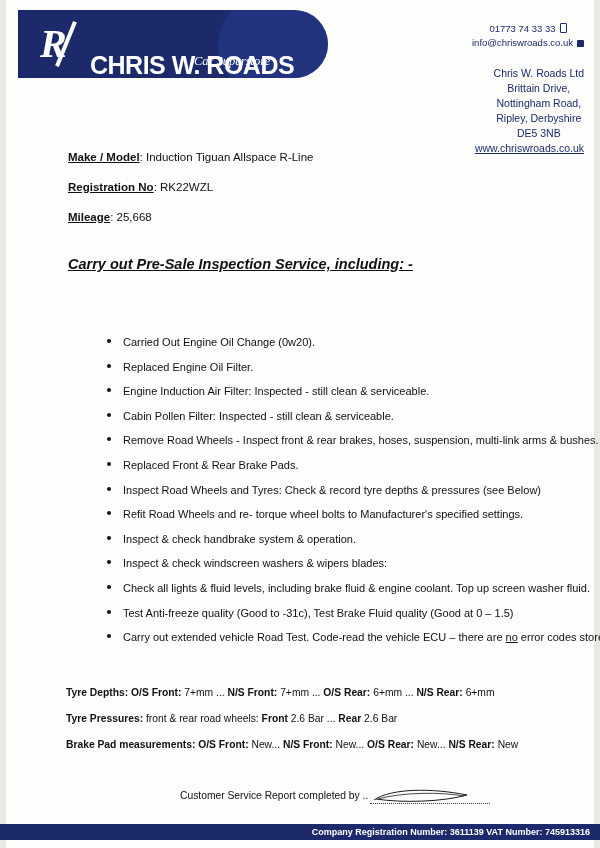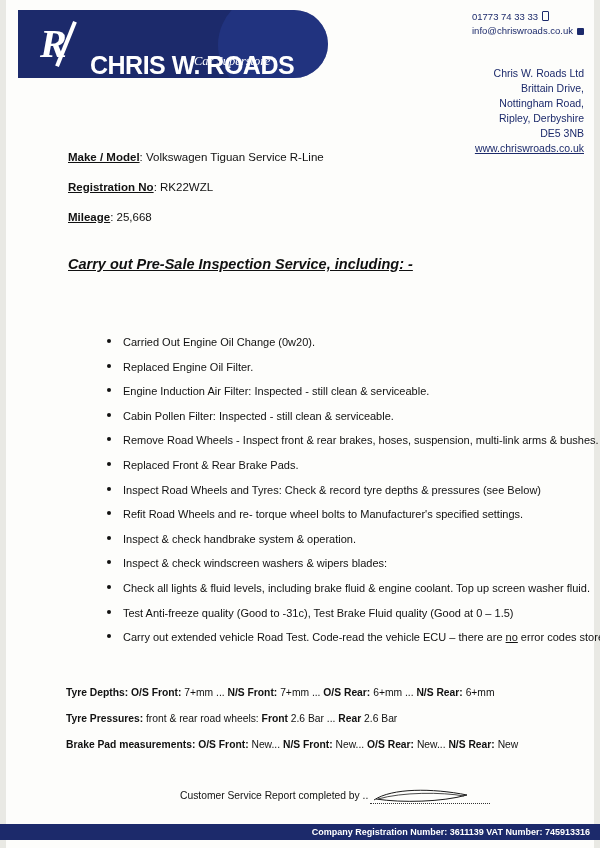--- a/index.html
+++ b/index.html
@@ -82,22 +82,22 @@
     color: #ffffff;
     font-family: "Liberation Serif", serif;
     font-style: italic;
     font-size: 12.5px;
     white-space: nowrap;
   }
   
   .contact-block {
     position: absolute;
     right: 16px;
-    top: 10px;
-    text-align: left;
+    top: 22px;
+    text-align: center;
     font-size: 9.5px;
     color: #1c2a6b;
     line-height: 14px;
   }
   .contact-block .phone { color: #1c2a6b; }
   .contact-block .email { color: #1c2a6b; }
   .tiny-ico {
     display: inline-block;
     width: 7px;
     height: 10px;
@@ -108,21 +108,21 @@
   }
   .tiny-ico.env {
     height: 7px;
     background: #1c2a6b;
     border: none;
   }
   .address-block {
     position: absolute;
     right: 16px;
     top: 66px;
-    text-align: right;
+    text-align: center;
     font-size: 10.5px;
     color: #1c2a6b;
     line-height: 15px;
   }
   .web-block {
     position: absolute;
     right: 16px;
     top: 142px;
     text-align: center;
     font-size: 10.5px;
@@ -277,21 +277,21 @@
     <div>Brittain Drive,</div>
     <div>Nottingham Road,</div>
     <div>Ripley, Derbyshire</div>
     <div>DE5 3NB</div>
   </div>
 
   <div class="web-block">www.chriswroads.co.uk</div>
 
   <div class="vehicle">
     <div class="row">
-      <span class="lbl">Make / Model</span><span>: </span><span>Volkswagen Tiguan Service R-Line</span>
+      <span class="lbl">Make / Model</span><span>: </span><span>Induction Tiguan Allspace R-Line</span>
     </div>
     <div class="row">
       <span class="lbl">Registration No</span><span>: </span><span>RK22WZL</span>
     </div>
     <div class="row">
       <span class="lbl">Mileage</span><span>: </span><span>25,668</span>
     </div>
   </div>
 
   <div class="section-title">Carry out Pre-Sale Inspection Service, including: -</div>

